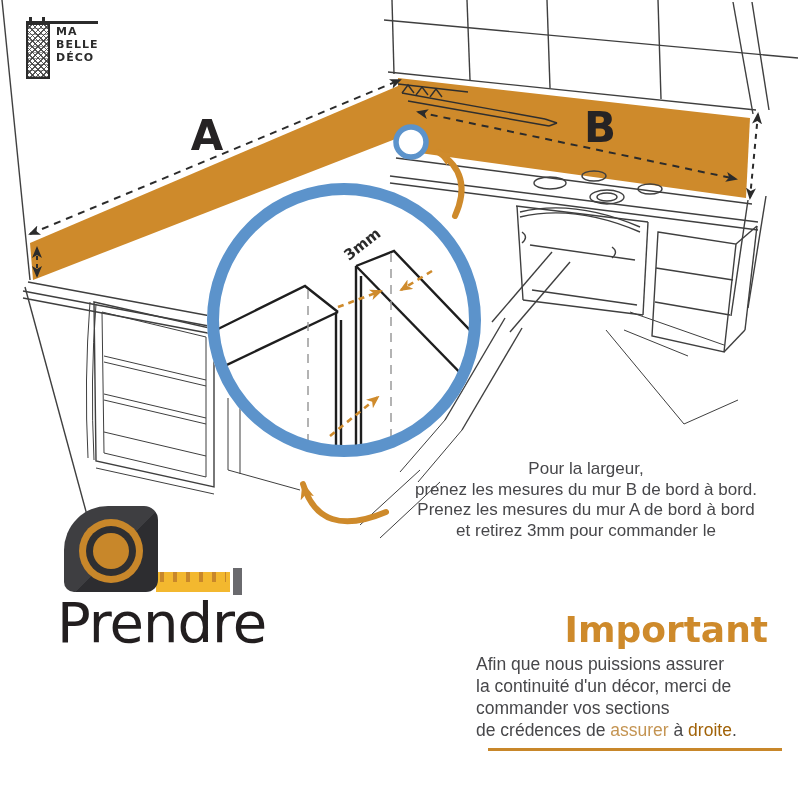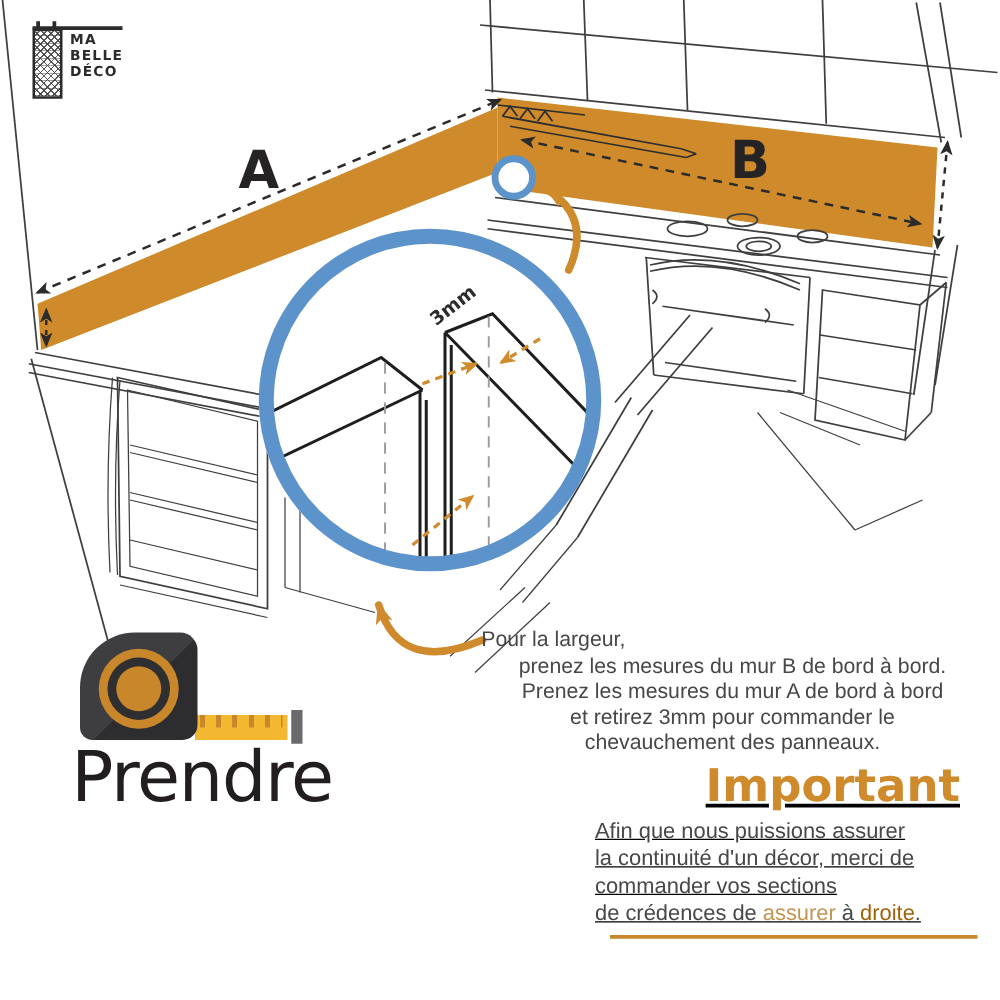--- a/index.html
+++ b/index.html
@@ -18,21 +18,21 @@
       repeating-linear-gradient(0deg,rgba(60,60,60,.5) 0 1px,transparent 1px 6px);}
   .logo-text{position:absolute;left:30px;top:10px;color:#2b2b2b;
     font-family:"DejaVu Sans",sans-serif;font-weight:bold;font-size:11px;line-height:13px;letter-spacing:1px;}
 
   
   .scene{position:absolute;left:0;top:0;width:800px;height:560px;}
 
   
   .note{position:absolute;left:385px;top:459px;width:402px;color:#47474a;
         font-size:17px;line-height:20.5px;}
-  .note .r{text-align:left;margin-top:43px;}
+  .note .r{text-align:center;}
   .note .c{text-align:center;}
 
   
   .tape{position:absolute;left:64px;top:506px;width:185px;height:90px;}
   .tape-body{position:absolute;left:0;top:0;width:94px;height:86px;
     background:linear-gradient(135deg,#3e3e41 54%,#2d2d30 54%);
     border-radius:44px 14px 12px 10px;}
   .tape-ring1{position:absolute;left:15px;top:13px;width:64px;height:64px;border-radius:50%;background:#c8872a;}
   .tape-ring2{position:absolute;left:7px;top:7px;width:50px;height:50px;border-radius:50%;background:#2f2f31;}
   .tape-ring3{position:absolute;left:7px;top:7px;width:36px;height:36px;border-radius:50%;background:#c8872a;}
@@ -42,21 +42,21 @@
   .tape-hook{position:absolute;left:169px;top:62px;width:9px;height:27px;background:#6a6a6e;}
 
   
   .title{position:absolute;left:57px;top:594px;color:#221e1f;
     font-family:"DejaVu Sans",sans-serif;font-weight:normal;
     font-size:56px;line-height:57px;letter-spacing:-1px;}
   .subtitle{position:absolute;left:60px;top:716px;color:#d2932c;
     font-family:"DejaVu Sans",sans-serif;font-weight:bold;font-size:26px;letter-spacing:.5px;}
 
   
-  .important{position:absolute;left:476px;top:610px;width:308px;text-decoration:underline;}
+  .important{position:absolute;left:476px;top:610px;width:308px;}
   .imp-head{text-align:right;padding-right:16px;color:#ce8a2b;
     font-family:"DejaVu Sans",sans-serif;font-weight:bold;font-size:36px;line-height:40px;}
   .imp-body{margin-top:3px;text-align:left;color:#47474a;font-size:17.5px;line-height:22px;}
   .imp-body .gauche{color:#c49452;}
   .imp-body .droite{color:#a16207;}
   .imp-rule{margin-top:7px;margin-left:12px;width:294px;height:3px;background:#c8872a;}
 </style>
 </head>
 <body>
 
@@ -230,21 +230,20 @@
     </g>
 
     <path d="M386,512 Q320,540 303,484" stroke="#ce8a2b" stroke-width="6" fill="none" stroke-linecap="round" marker-end="url(#ao)"></path>
   </svg>
 
   <div class="note">
     <div class="r">Pour la largeur,</div>
     <div class="c">prenez les mesures du mur B de bord à bord.</div>
     <div class="c">Prenez les mesures du mur A de bord à bord</div>
     <div class="c">et retirez 3mm pour commander le</div>
-    <div class="c">chevauchement des panneaux.</div>
   </div>
 
   <div class="tape">
     <div class="tape-band">
       <div class="tape-ticks"></div>
     </div>
     <div class="tape-hook"></div>
     <div class="tape-body">
       <div class="tape-ring1">
         <div class="tape-ring2">

